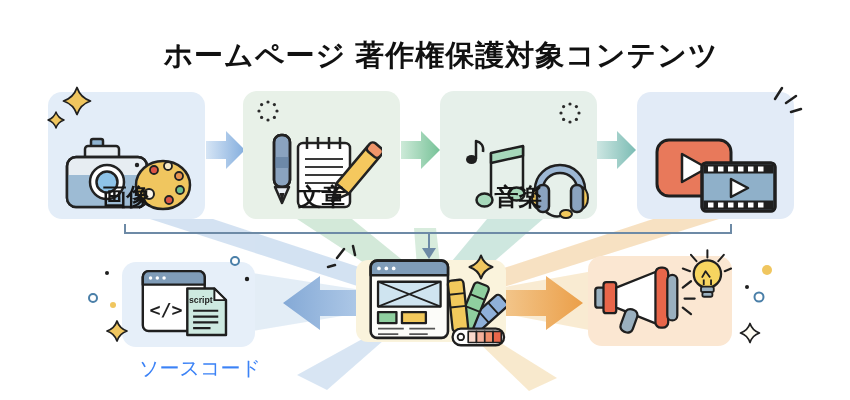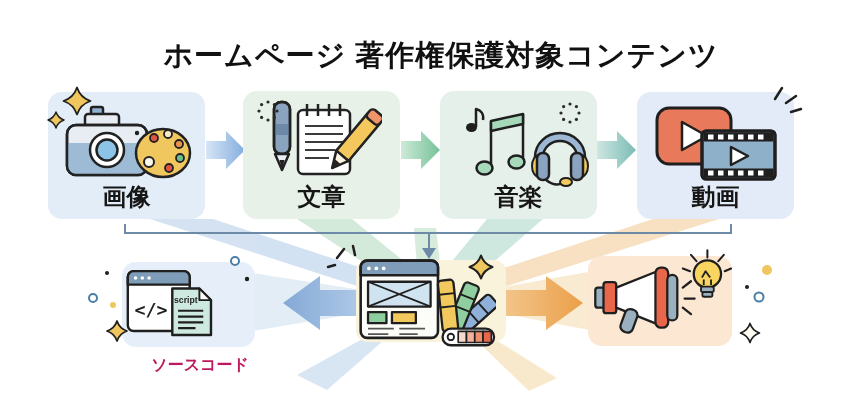--- a/index.html
+++ b/index.html
@@ -3,26 +3,26 @@
 <meta charset="utf-8">
 <style>
   html,body{margin:0;padding:0;background:#fff}
   .stage{position:relative;width:850px;height:400px;background:#ffffff;overflow:hidden;
          font-family:"Liberation Sans","DejaVu Sans",sans-serif}
   .title{position:absolute;top:20px;left:0;width:100%;text-align:center;margin:16px;
          font-size:29px;font-weight:900;color:#111;letter-spacing:1px}
   .fx{position:absolute;left:0;top:0;width:850px;height:400px;pointer-events:none}
   .fx-under{z-index:1}
   .fx-over{z-index:3}
-  .card,.tile{position:absolute;border-radius:14px;z-index:2;display:flex;justify-content:flex-start}
+  .card,.tile{position:absolute;border-radius:14px;z-index:2;display:flex;justify-content:flex-end}
   .card{flex-direction:column;align-items:center}
   .card-label{position:absolute;bottom:6px;width:100%;text-align:center;
               font-size:24px;font-weight:800;color:#161616}
   .tile{align-items:flex-start;overflow:visible}
-  .blabel{position:absolute;z-index:2;font-size:16px;font-weight:700;color:#be185d;
+  .blabel{position:absolute;z-index:2;font-size:20px;font-weight:400;color:#3b82f6;
           transform:translateX(-50%);white-space:nowrap}
   #card1{left:48px;top:92px;width:157px;height:127px;background:#e3edf8}
   #card2{left:243px;top:91px;width:157px;height:128px;background:#e8f1e8}
   #card3{left:440px;top:91px;width:157px;height:128px;background:#e6f0ea}
   #card4{left:637px;top:92px;width:157px;height:127px;background:#e2ebf7}
   #card1 svg{margin-top:9px}
   #card2 svg{margin-top:7px}
   #card3 svg{margin-top:8px}
   #card4 svg{margin-top:11px}
   #tileSrc{left:122px;top:262px;width:133px;height:85px;background:#e6eff9}
@@ -177,21 +177,20 @@
             <rect x="66" y="67.5" width="5.5" height="5"></rect>
             <rect x="76" y="67.5" width="5.5" height="5"></rect>
             <rect x="86" y="67.5" width="5.5" height="5"></rect>
             <rect x="96" y="67.5" width="5.5" height="5"></rect>
             <rect x="106" y="67.5" width="5.5" height="5"></rect>
         </g>
         <rect x="50" y="28" width="73" height="48" rx="4" fill="none"></rect>
         <polygon points="79,44 79,62 96,53" fill="#fff" stroke-width="2.5"></polygon>
       </g>
     </svg>
-    <div class="card-label">動画</div>
   </div>
 
   <div id="tileSrc" class="tile">
     <svg width="118" height="78" viewBox="0 0 122 80">
       <g stroke="#1f1f1f" stroke-width="2.5" stroke-linejoin="round">
         <rect x="6" y="6" width="64" height="62" rx="6" fill="#fff"></rect>
         <path d="M12,6 h52 a6,6 0 0 1 6,6 v8 h-64 v-8 a6,6 0 0 1 6,-6 z" fill="#7f9cb8"></path>
         <g fill="#fff" stroke="none">
             <circle cx="14" cy="13" r="1.8"></circle>
             <circle cx="21" cy="13" r="1.8"></circle>

